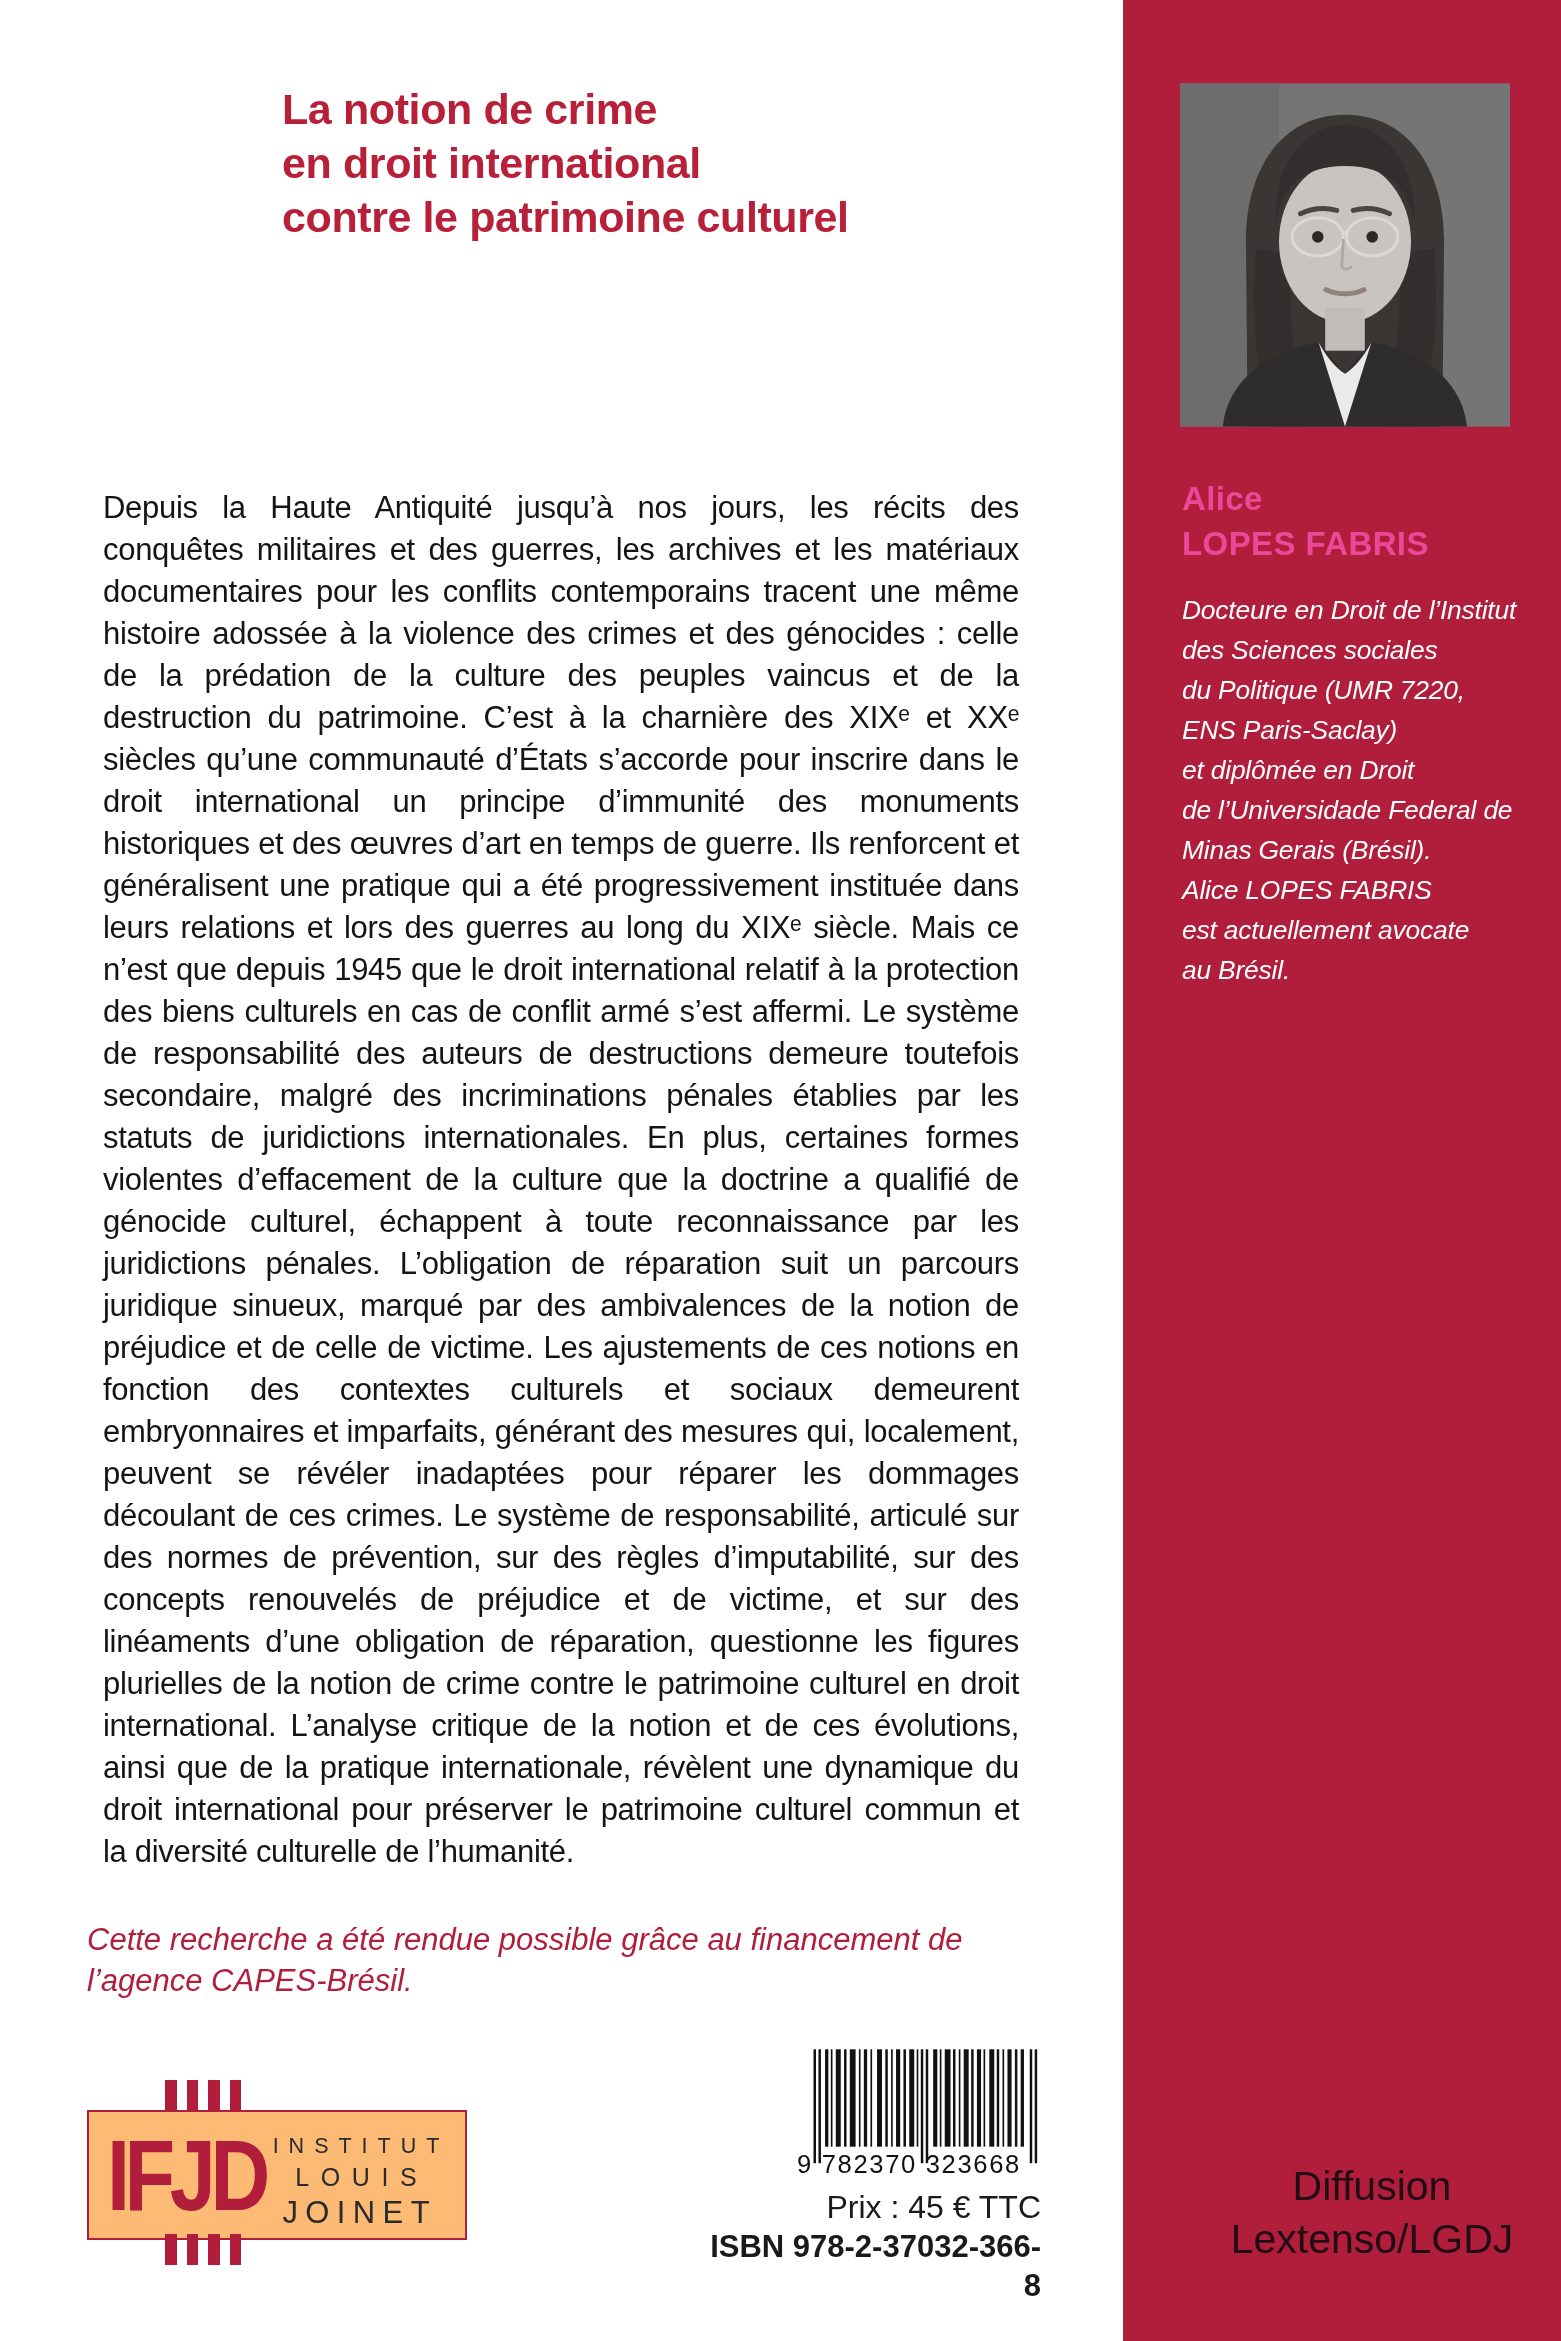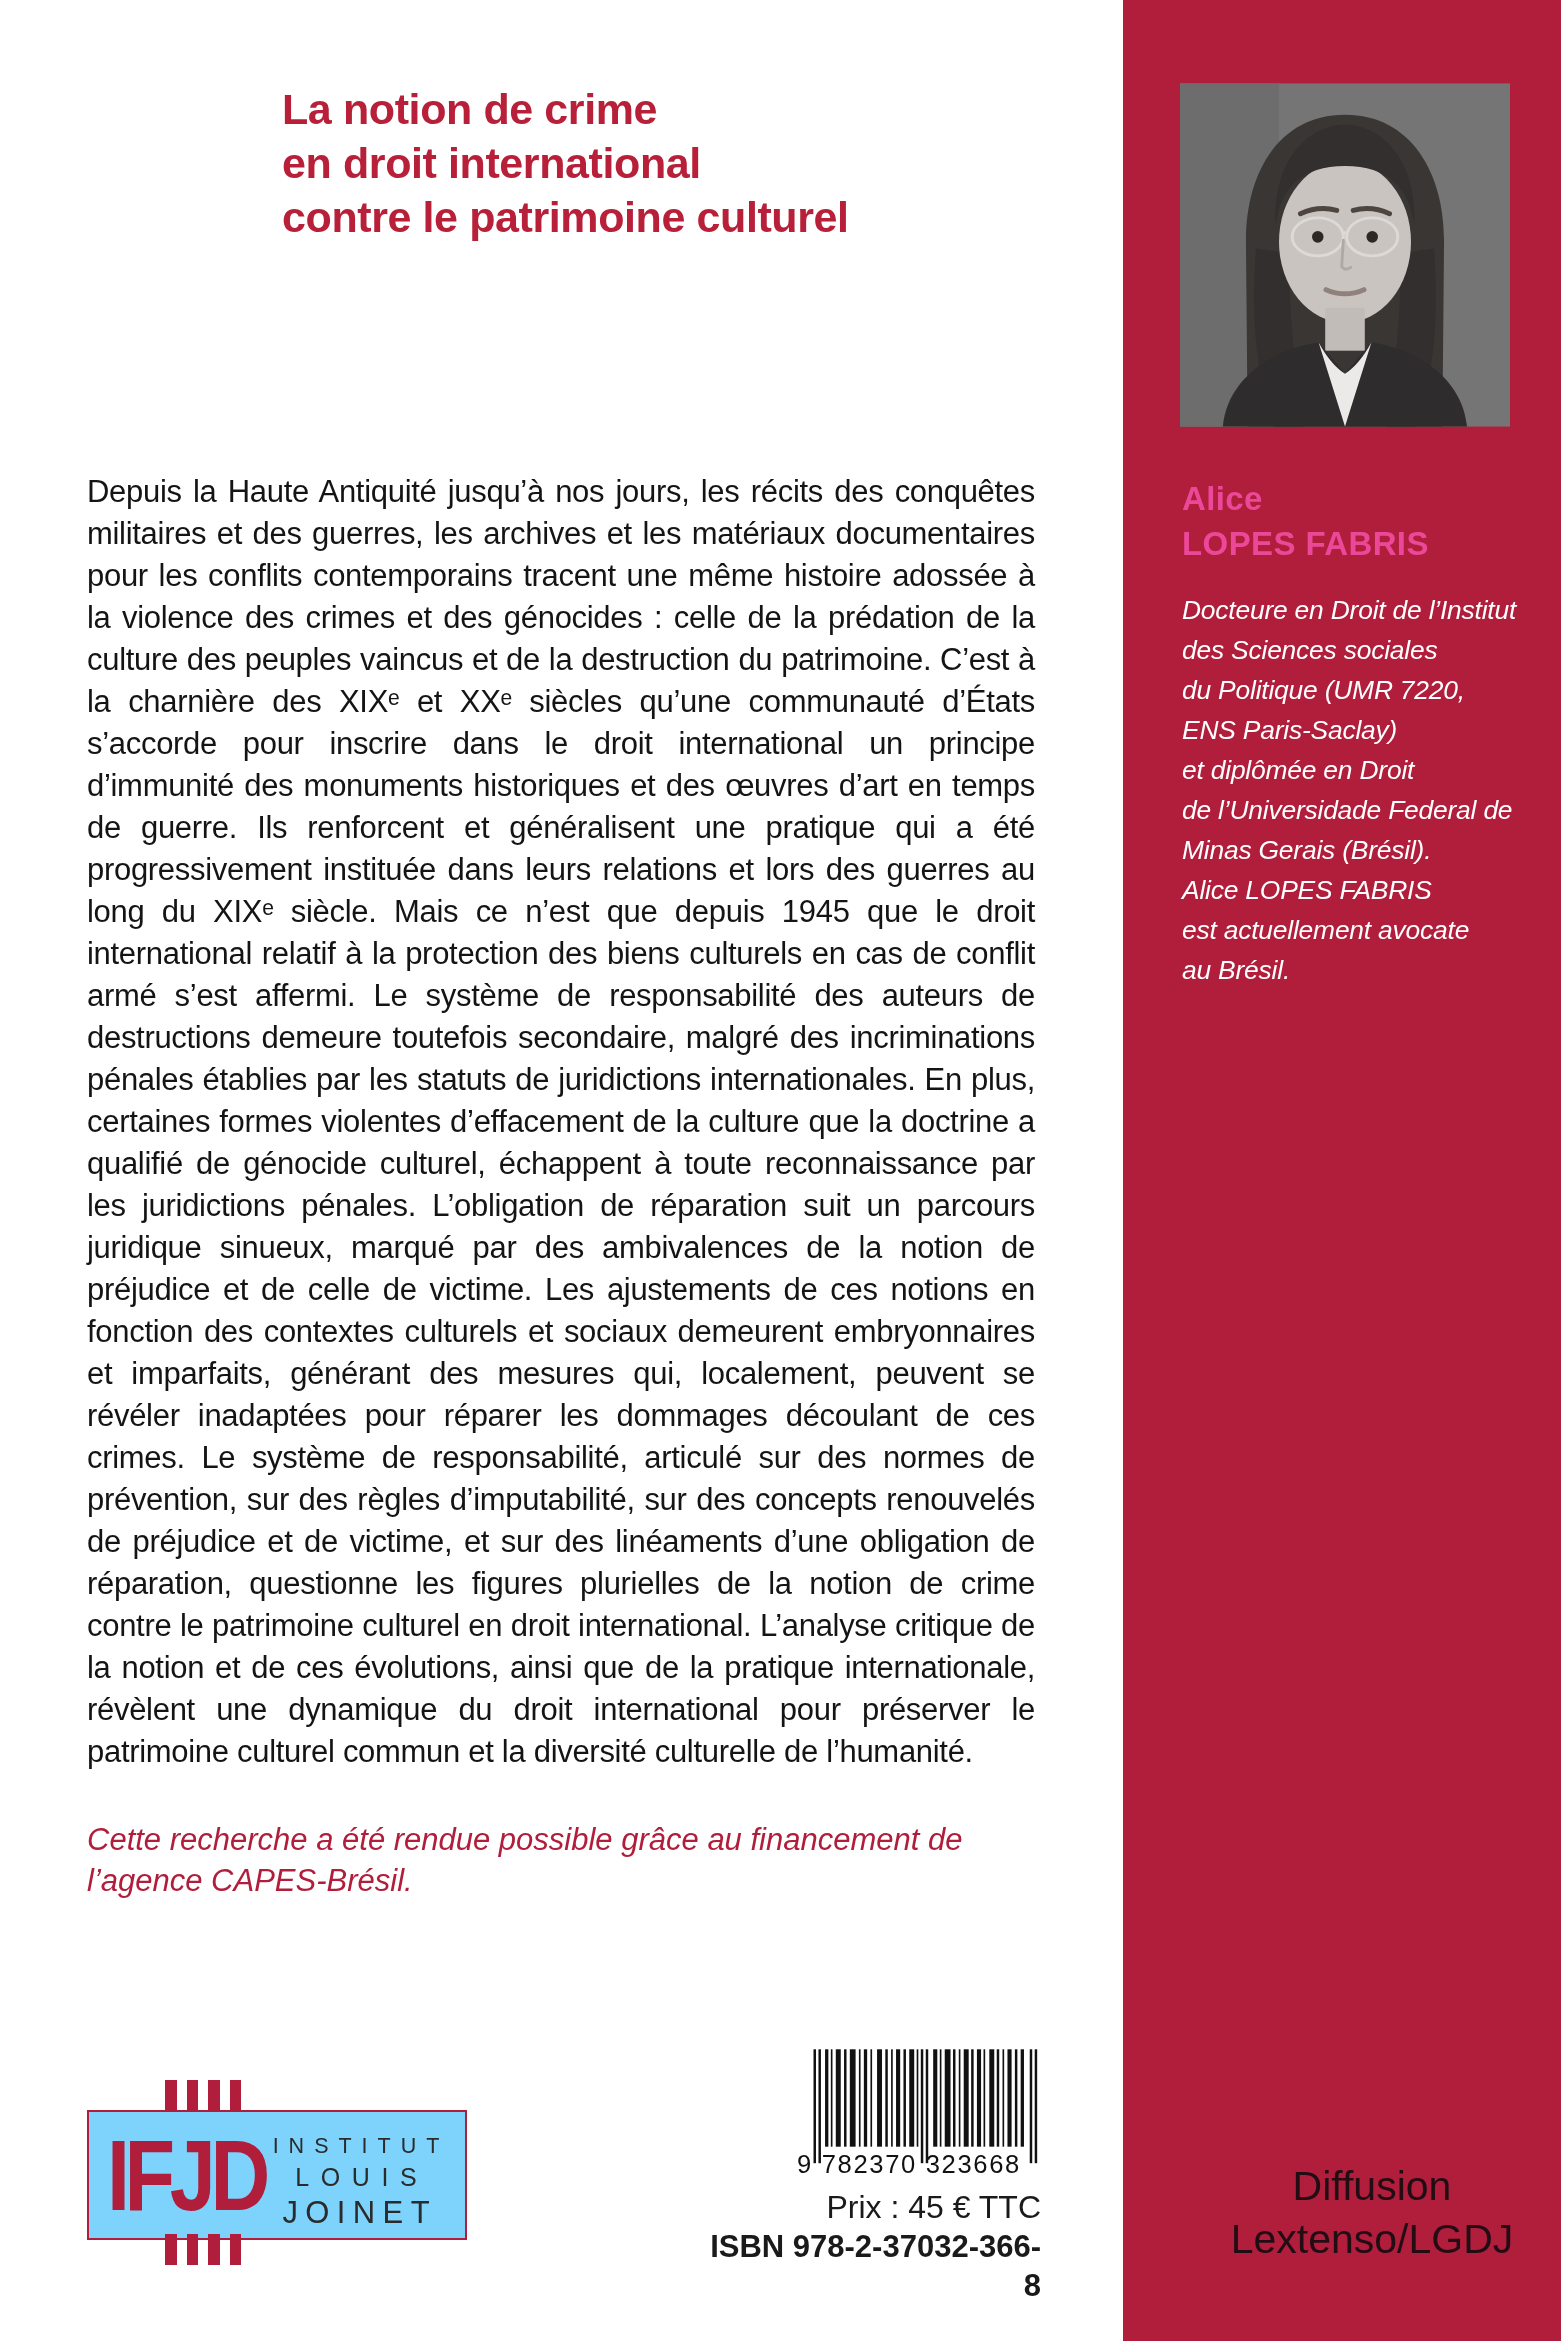--- a/index.html
+++ b/index.html
@@ -15,21 +15,21 @@
            background:var(--number_box_dark,#1d1016);display:flex;align-items:center;justify-content:center;}
   .num-box span{color:#fbfbfb;font-size:97px;font-weight:300;letter-spacing:1.7px;
                 transform:scaleX(0.78);display:inline-block;line-height:1;}
 
   
   .title{position:absolute;left:282px;top:82px;font-weight:bold;font-size:43px;line-height:54px;
          color:var(--title_red,#b8203a);letter-spacing:-0.4px;}
 
   
   .body-block{position:absolute;left:87px;top:471px;width:948px;}
-  .paragraph{margin:0;font-size:31px;line-height:42px;letter-spacing:-0.3px;
+  .paragraph{margin:16px;font-size:31px;line-height:42px;letter-spacing:-0.3px;
              text-align:justify;color:#141414;}
   .funding{margin:46px 0 0 0;font-style:italic;font-size:31px;line-height:41px;
            color:var(--accent_red,#b01e3c);}
 
   
   .photo{position:absolute;left:1180px;top:83px;width:330px;height:344px;display:block;}
 
   
   .author-name{position:absolute;left:1182px;top:476px;color:#ec4899;font-weight:bold;
                font-size:33px;line-height:45px;letter-spacing:0.4px;}
@@ -39,21 +39,21 @@
   
   .diffusion{position:absolute;left:1123px;top:2160px;width:438px;text-align:center;
              color:var(--diffusion_dark,#220d15);font-weight:300;font-size:41px;line-height:53px;margin-left:30px;}
 
   
   .logo{position:absolute;left:87px;top:2080px;width:381px;height:187px;}
   .teeth{position:absolute;left:78px;width:150px;height:31px;display:flex;gap:10px;}
   .teeth-top{top:0;}
   .teeth-bottom{top:154px;}
   .tooth{width:11.6px;height:100%;background:var(--accent_red,#b01e3c);}
-  .logo-box{position:absolute;left:0;top:30px;width:376px;height:126px;background:#7dd3fc;
+  .logo-box{position:absolute;left:0;top:30px;width:376px;height:126px;background:#fdba74;
             border:2.5px solid var(--accent_red,#b01e3c);}
   .logo-acronym{position:absolute;left:18px;top:1.7px;font-size:101px;font-weight:bold;line-height:122px;
                 color:var(--accent_red,#b01e3c);letter-spacing:-6.6px;transform:scaleX(0.82);
                 transform-origin:left center;}
   .logo-name{position:absolute;right:20px;top:20px;width:178px;display:flex;flex-direction:column;
              align-items:center;color:#2b2b2b;}
   .logo-name .l1{font-size:21.5px;letter-spacing:10px;line-height:28px;margin-right:-10px;}
   .logo-name .l2{font-size:25px;letter-spacing:11.6px;line-height:35px;margin-right:-11.6px;}
   .logo-name .l3{font-size:31px;letter-spacing:7.4px;line-height:35px;margin-right:-7.4px;}
 

